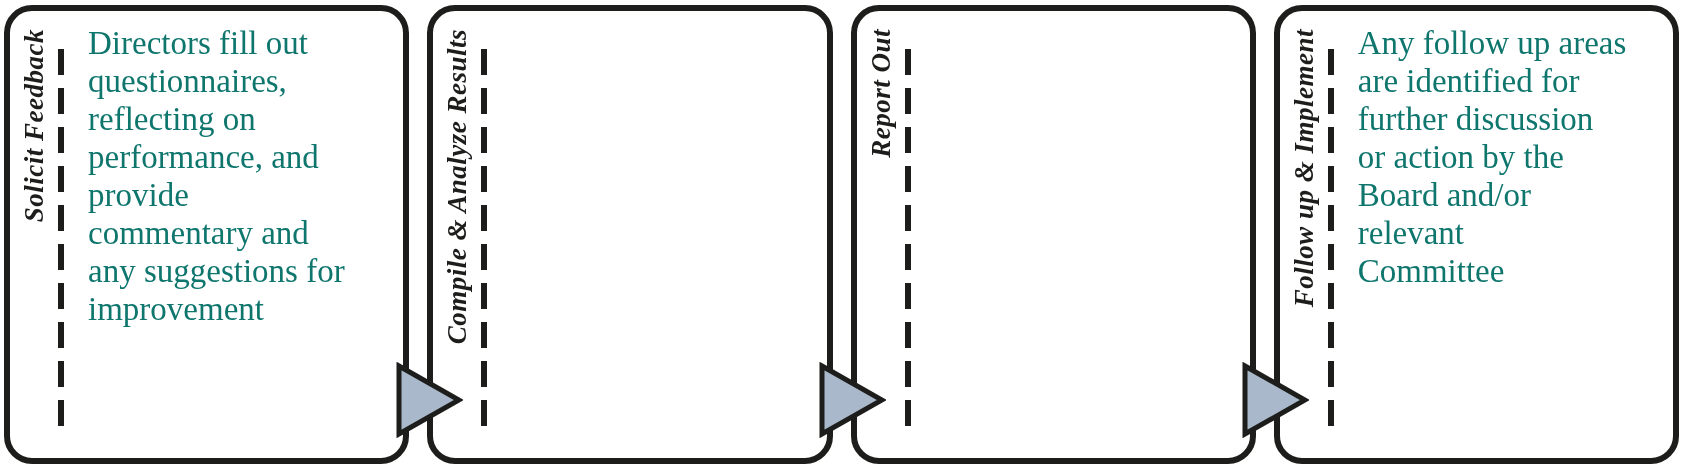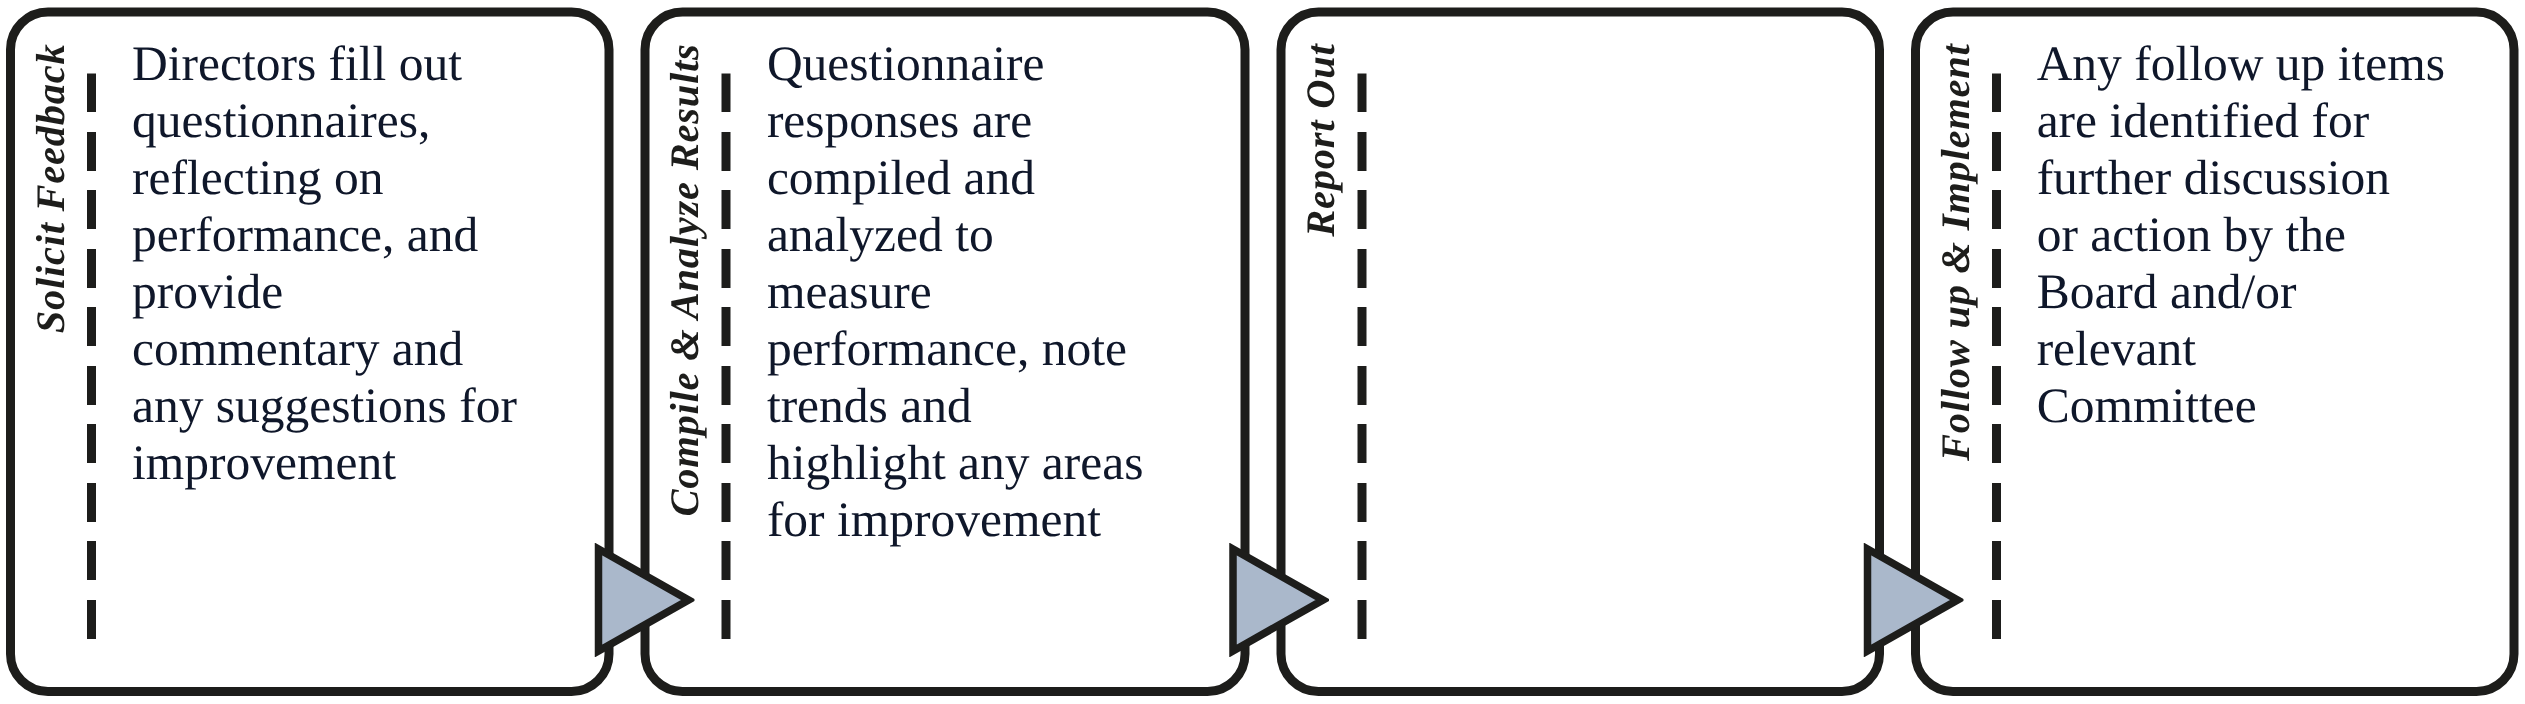--- a/index.html
+++ b/index.html
@@ -56,21 +56,21 @@
       #1d1d1b 0px, #1d1d1b 26px,
       transparent 26px, transparent 39px
     );
   }
 
   .stage-description {
     flex: 1 1 auto;
     padding: 13px 4px 0 24px;
     font-size: 33px;
     line-height: 38px;
-    color: #0f172a;
+    color: #0f766e;
     white-space: pre-line;
   }
 
   .flow-arrow {
     position: absolute;
     top: 362px;
     width: 68px;
     height: 76px;
     z-index: 5;
   }
@@ -99,44 +99,35 @@
 commentary and
 any suggestions for
 improvement</div>
   </div>
 
   <div class="stage-box">
     <div class="label-col">
       <span class="stage-label">Compile &amp; Analyze Results</span>
     </div>
     <div class="dashed-divider"></div>
-    <div class="stage-description">Questionnaire
-responses are
-compiled and
-analyzed to
-measure
-performance, note
-trends and
-highlight any areas
-for improvement</div>
   </div>
 
   <div class="stage-box">
     <div class="label-col">
       <span class="stage-label">Report Out</span>
     </div>
     <div class="dashed-divider"></div>
   </div>
 
   <div class="stage-box">
     <div class="label-col">
       <span class="stage-label">Follow up &amp; Implement</span>
     </div>
     <div class="dashed-divider"></div>
-    <div class="stage-description">Any follow up items
+    <div class="stage-description">Any follow up areas
 are identified for
 further discussion
 or action by the
 Board and/or
 relevant
 Committee</div>
   </div>
 
   <div class="flow-arrow arrow-1">
     <svg viewBox="0 0 68 76" xmlns="http://www.w3.org/2000/svg">

